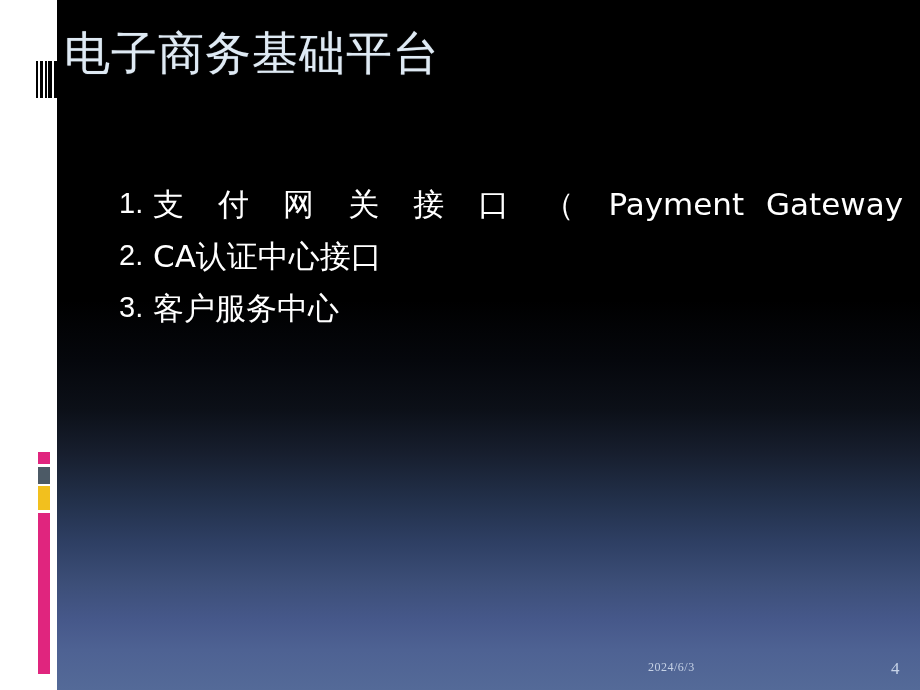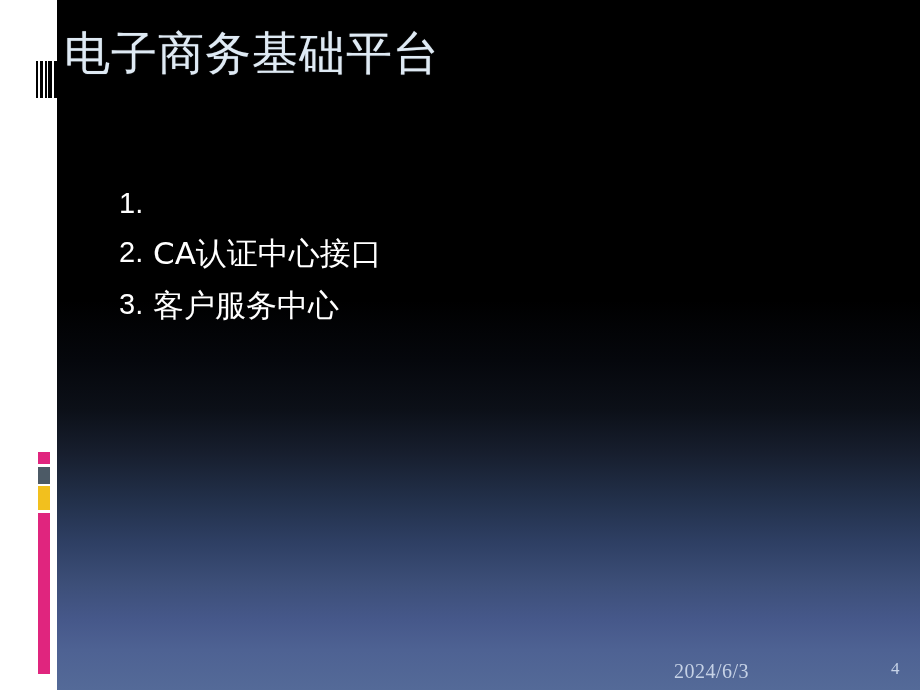--- a/index.html
+++ b/index.html
@@ -133,23 +133,23 @@
   .item-text.justified .line2 {
     display: block;
   }
   .item-1 { margin-bottom: 4px; }
   .item-2 { margin-top: 6px; }
   .item-3 { margin-top: 6px; }
 
   
   #footer-date {
     position: absolute;
-    left: 655px;
+    left: 629px;
     top: 660px;
-    font-size: 20px;
+    font-size: 12px;
     color: #c6d2e6;
     font-family: "Liberation Serif", "DejaVu Serif", serif;
     letter-spacing: 0.5px;
   }
   #footer-page {
     position: absolute;
     left: 872px;
     top: 659px;
     font-size: 17px;
     color: #c8d4e8;
@@ -187,20 +187,21 @@
     <div class="seg" style="background:#e0257e;height:161px"></div>
   </div>
 
   <div id="slide-title">电子商务基础平台</div>
 
   <div id="body-list">
 
     <div class="list-item item-1">
       <span class="item-number">1.</span>
       <span class="item-text justified">
+        <span class="line1">支 付 网 关 接 口 （ Payment Gateway</span>
       </span>
     </div>
 
     <div class="list-item item-2">
       <span class="item-number">2.</span>
       <span class="item-text">CA认证中心接口</span>
     </div>
 
     <div class="list-item item-3">
       <span class="item-number">3.</span>

